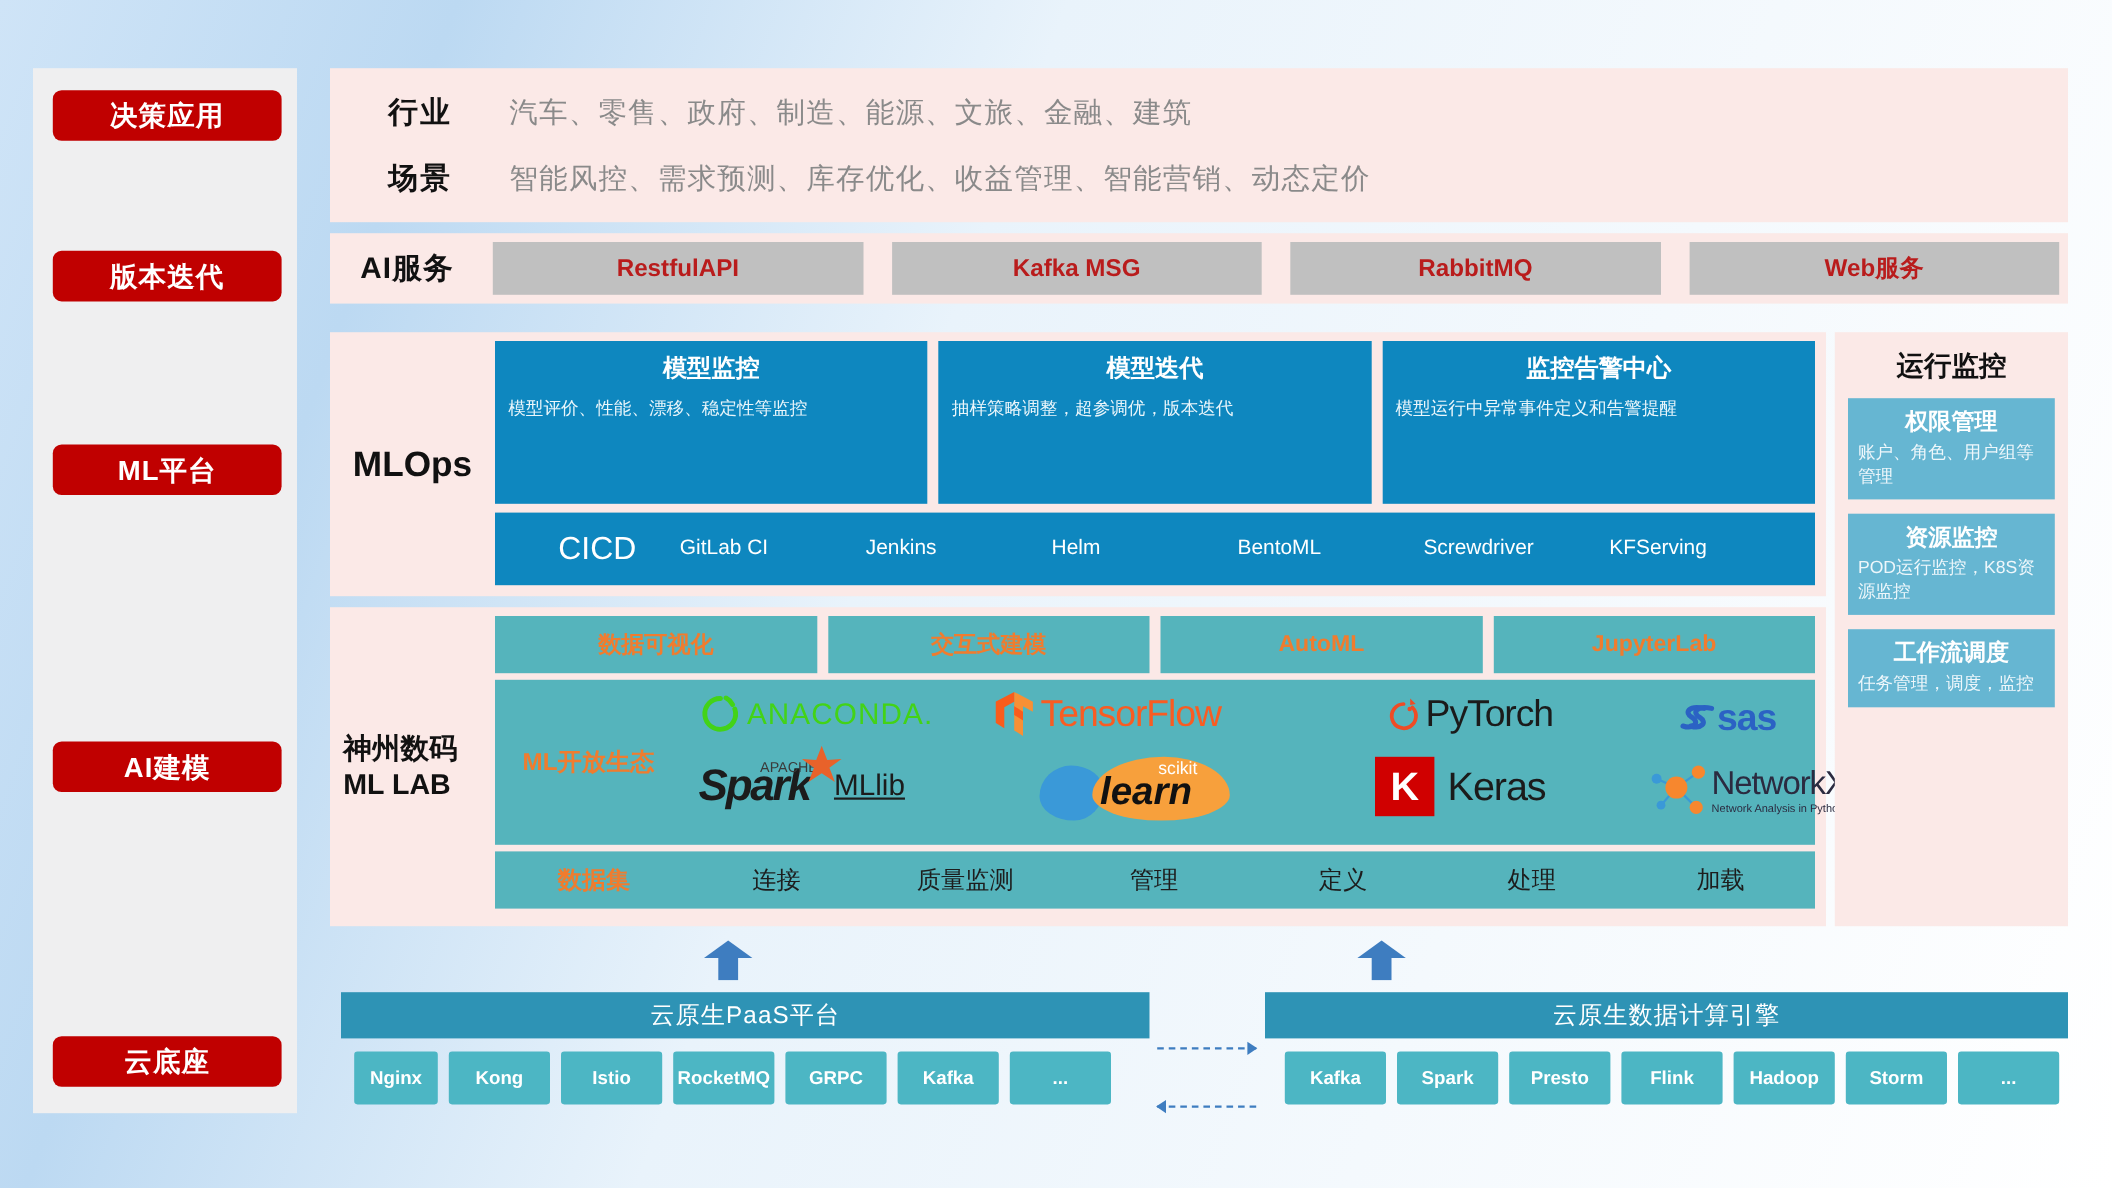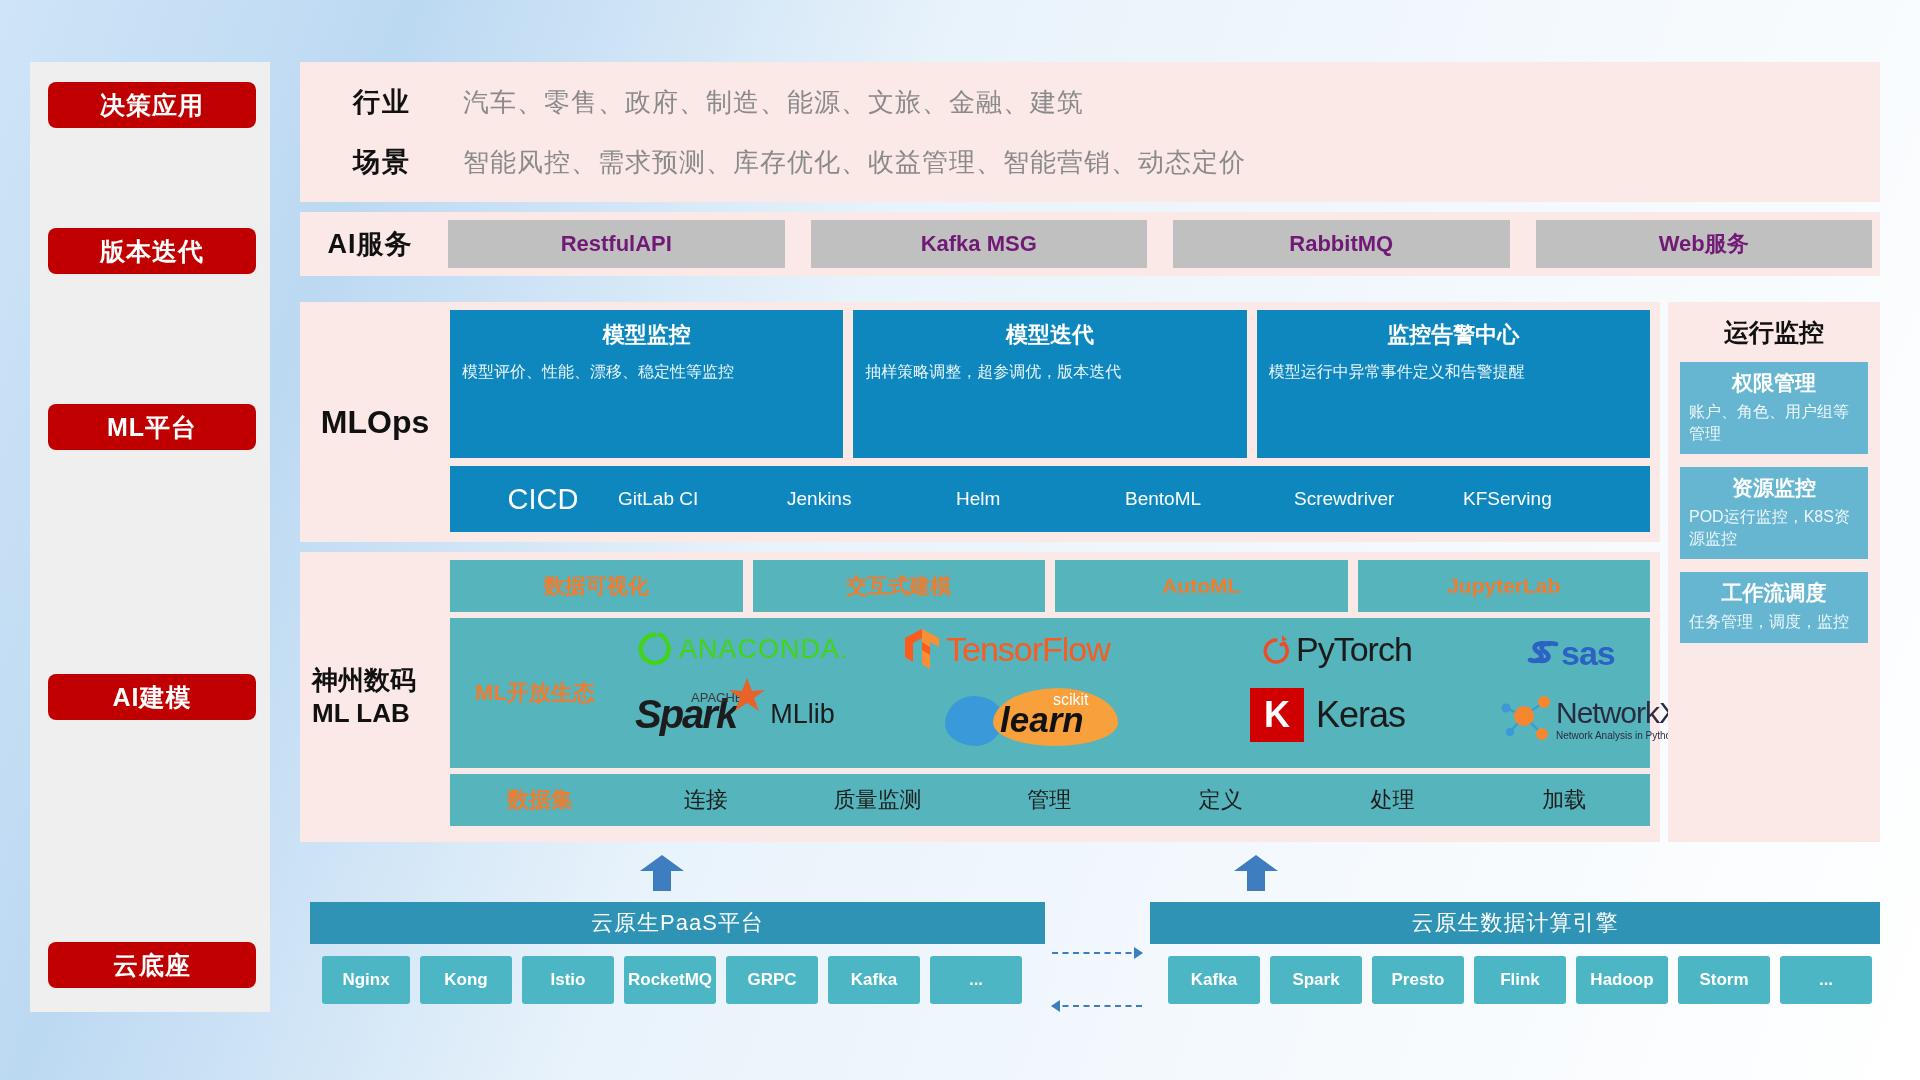--- a/index.html
+++ b/index.html
@@ -36,21 +36,21 @@
     font-size: 27px; font-weight: bold; color: #111; width: 110px;
     letter-spacing: 2px;
   }
   .kv-val { font-size: 26px; color: #8a8a8a; letter-spacing: 1px; }
 
   
   #band-ai { left: 300px; top: 212px; width: 1580px; height: 64px; display: flex; align-items: center; }
   .ai-label { width: 140px; text-align: center; font-size: 27px; font-weight: bold; color: #111; letter-spacing: 1px; }
   .ai-chips { flex: 1; display: flex; justify-content: space-between; padding: 0 8px; gap: 26px; }
   .ai-chip {
-    flex: 1; height: 48px; background: #c0c0c0; color: #701a75;
+    flex: 1; height: 48px; background: #c0c0c0; color: #b91c1c;
     display: flex; align-items: center; justify-content: center;
     font-size: 22px; font-weight: bold;
   }
 
   
   #band-mlops { left: 300px; top: 302px; width: 1360px; height: 240px; display: flex; }
   .mlops-label {
     width: 150px; display: flex; align-items: center; justify-content: center;
     font-size: 32px; font-weight: bold; color: #111;
   }
@@ -257,21 +257,21 @@
           </div>
 
           <div class="logo" style="left:15px; top:74px;">
             <span style="position:relative; display:inline-block;">
               <span class="logo-txt" style="color:#3a3a3a; font-size:13px; position:absolute; left:56px; top:-2px;">APACHE</span>
               <span class="logo-txt" style="color:#1c1c1c; font-size:40px; font-style:italic; font-weight:bold; letter-spacing:-2px;">Spark</span>
               <svg width="40" height="40" viewBox="0 0 40 40" style="position:absolute; left:92px; top:-16px;">
                 <path d="M20 2 L25 15 L38 14 L27 22 L32 35 L20 27 L8 35 L13 22 L2 14 L15 15 Z" fill="#e8622a"></path>
               </svg>
             </span>
-            <span class="logo-txt" style="color:#1c1c1c; font-size:27px; margin-left:34px;">MLlib</span>
+            <span class="logo-txt" style="color:#1c1c1c; font-size:27px; margin-left:22px;text-decoration:underline;">MLlib</span>
           </div>
 
           <div class="logo" style="left:325px; top:70px;">
             <span style="position:relative; display:inline-block; width:250px; height:58px;">
               <span style="position:absolute; left:0; top:8px; width:58px; height:50px; background:#3a99d8; border-radius:50% 50% 46% 54% / 56% 44% 56% 44%;"></span>
               <span style="position:absolute; left:48px; top:0; width:125px; height:58px; background:#f7a03c; border-radius:52% 48% 50% 50% / 60% 60% 40% 40%;"></span>
               <span class="logo-txt" style="position:absolute; left:108px; top:3px; color:#fff; font-size:16px;">scikit</span>
               <span class="logo-txt" style="position:absolute; left:55px; top:12px; color:#111; font-size:35px; font-style:italic; font-weight:bold;">learn</span>
             </span>
           </div>
@@ -333,21 +333,21 @@
     </div>
   </div>
 
   <div class="arrow-up" style="left:640px; top:855px;"></div>
   <div class="arrow-up" style="left:1234px; top:855px;"></div>
 
   <div class="base-bar" style="left:310px; top:902px; width:735px;">云原生PaaS平台</div>
   <div class="base-bar" style="left:1150px; top:902px; width:730px;">云原生数据计算引擎</div>
 
   <div class="base-chips" style="left:322px; top:956px;">
-    <div class="base-chip" style="width:88px">Nginx</div>
+    <div class="base-chip" style="width:76px">Nginx</div>
     <div class="base-chip" style="width:92px">Kong</div>
     <div class="base-chip" style="width:92px">Istio</div>
     <div class="base-chip" style="width:92px">RocketMQ</div>
     <div class="base-chip" style="width:92px">GRPC</div>
     <div class="base-chip" style="width:92px">Kafka</div>
     <div class="base-chip" style="width:92px">...</div>
   </div>
 
   <div class="base-chips" style="left:1168px; top:956px;">
     <div class="base-chip" style="width:92px">Kafka</div>

